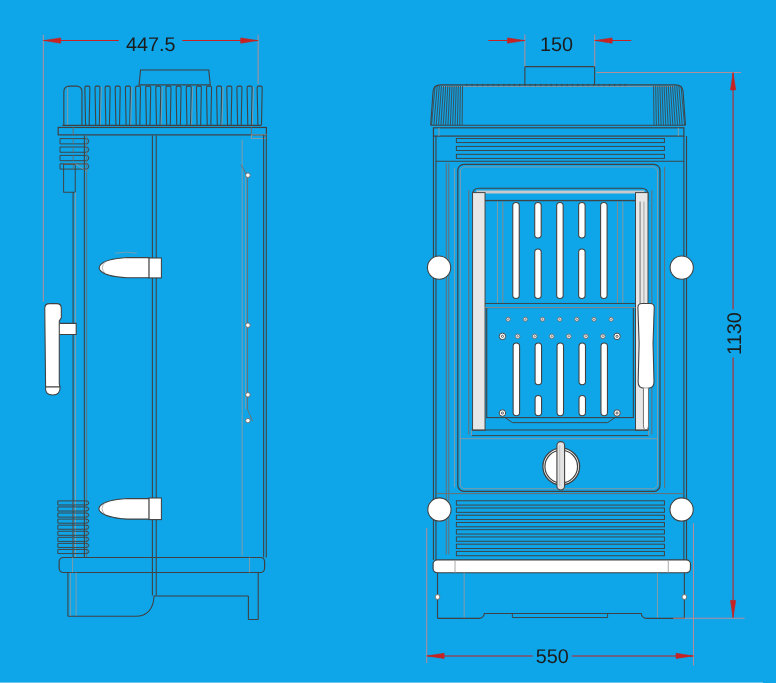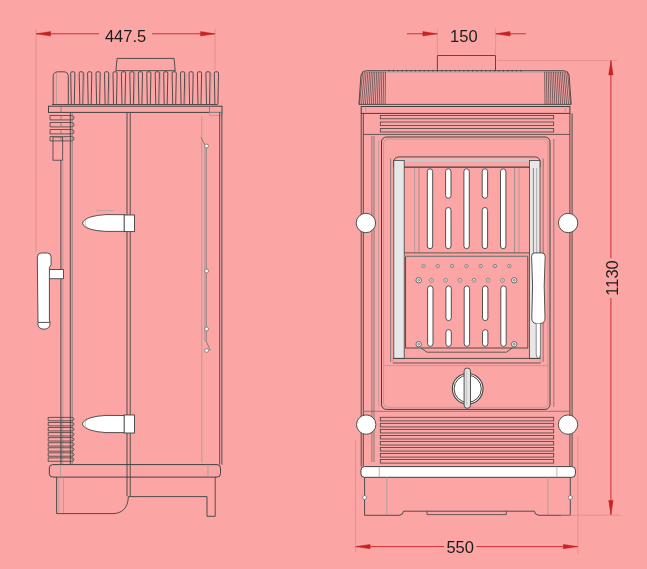--- a/index.html
+++ b/index.html
@@ -1,16 +1,16 @@
 <!DOCTYPE html>
 <html><head>
 <meta charset="utf-8">
 <style>
 html,body{margin:0;padding:0;background:#ffffff;}
-#page{position:relative;width:647px;height:569px;background:#fca5a5;overflow:hidden;text-decoration:underline;}
+#page{position:relative;width:647px;height:569px;background:#0ea5e9;overflow:hidden;text-decoration:underline;}
 svg{position:absolute;top:0;left:0;}
 text{font-family:"Liberation Sans",sans-serif;}
 </style>
 </head>
 <body>
 <div id="page">
 <svg width="647" height="569" viewBox="0 0 647 569" xmlns="http://www.w3.org/2000/svg">
 
 <g>
         <path d="M117.1 58.4 L174.0 58.4 L175.2 70.7 L115.9 70.7 Z" fill="none" stroke="#414141" stroke-width="0.9"></path>

